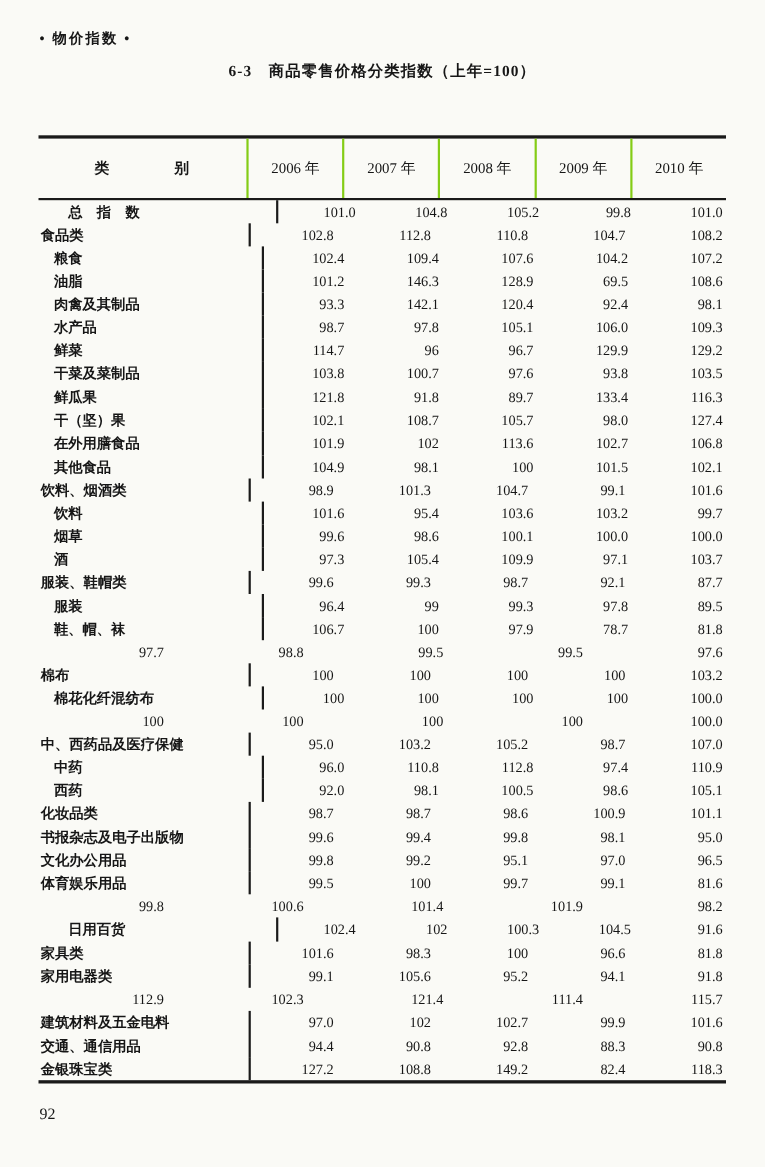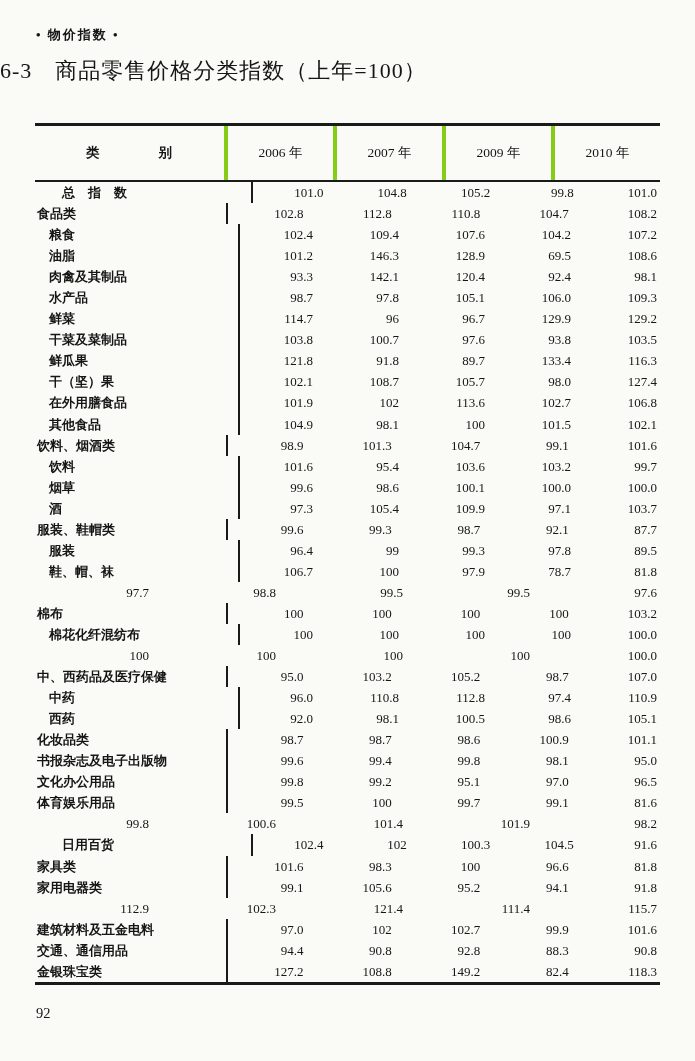--- a/index.html
+++ b/index.html
@@ -9,32 +9,32 @@
     font-family:"Liberation Serif","DejaVu Serif",serif;
     color:#161616;
     overflow:hidden;
   }
   .note {
     position:absolute; left:36px; top:26px;
     font-size:13px; letter-spacing:2px; font-weight:600;
   }
   .title {
     position:absolute; left:0; right:0; top:56px; margin:0;
-    font-size:22px; font-weight:normal; letter-spacing:1px;
+    text-align:center; font-size:14px; font-weight:bold; letter-spacing:1px;
   }
   .table {
     position:absolute; left:35px; top:123px; width:625px;
     border-top:3px solid #1a1a1a; border-bottom:3px solid #1a1a1a;
   }
   .thead {
     display:flex; height:54px; border-bottom:2px solid #1a1a1a;
   }
   .th {
     display:flex; align-items:center; justify-content:center;
-    font-size:13.5px; border-right:4px solid #84cc16;
+    font-size:13.5px; border-right:2px solid #84cc16;
   }
   .th:last-child { border-right:none; }
   .th.label { width:189px; flex:none; font-weight:600; letter-spacing:1px; }
   .th.year { flex:1; }
   .trow { display:flex; height:21.05px; line-height:21.05px; }
   .td.label {
     width:189px; flex:none; border-right:2px solid #1a1a1a;
     font-size:13px; font-weight:600; white-space:nowrap; overflow:hidden;
   }
   .td.num {
@@ -54,20 +54,21 @@
 
 <div class="page">
   <div class="note">•  物价指数  •</div>
   <h1 class="title">6-3　商品零售价格分类指数（上年=100）</h1>
 
   <div class="table">
     <div class="thead">
       <div class="th label">类　　　　别</div>
       <div class="th year">2006 年</div>
       <div class="th year">2007 年</div>
+      <div class="th year">2008 年</div>
       <div class="th year">2009 年</div>
       <div class="th year">2010 年</div>
     </div>
     <div class="tbody" id="tbody">
         <div class="trow">
           <div class="td label ind-2">总　指　数</div>
           <div class="td num">101.0</div>
           <div class="td num">104.8</div>
           <div class="td num">105.2</div>
           <div class="td num">99.8</div>

